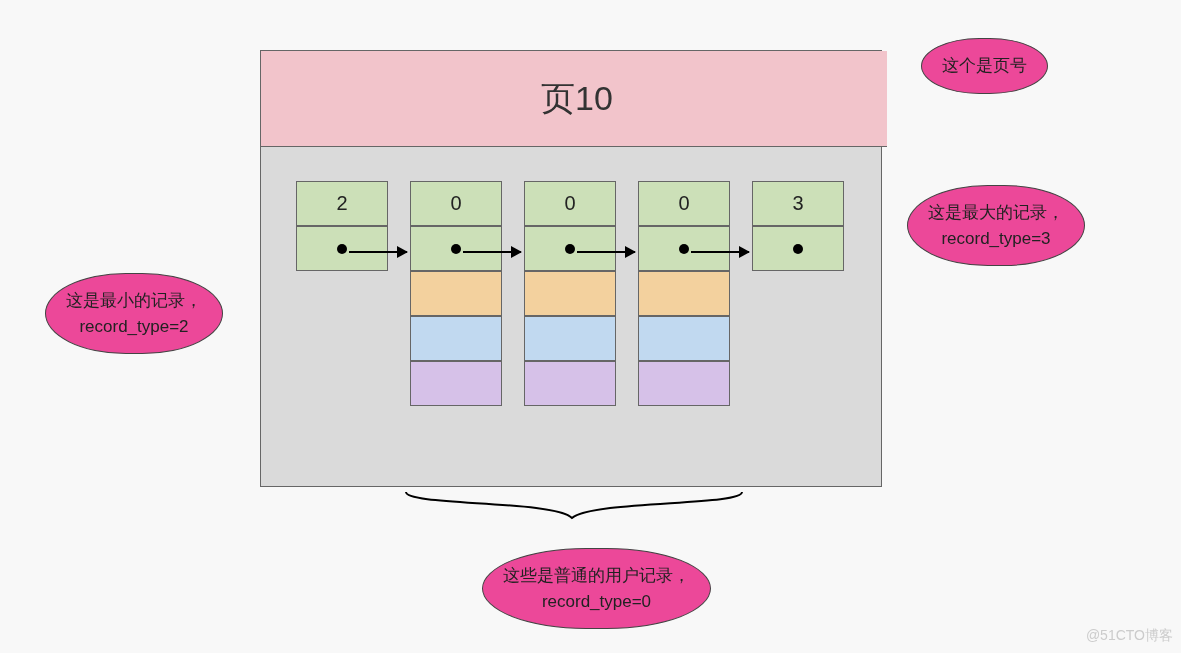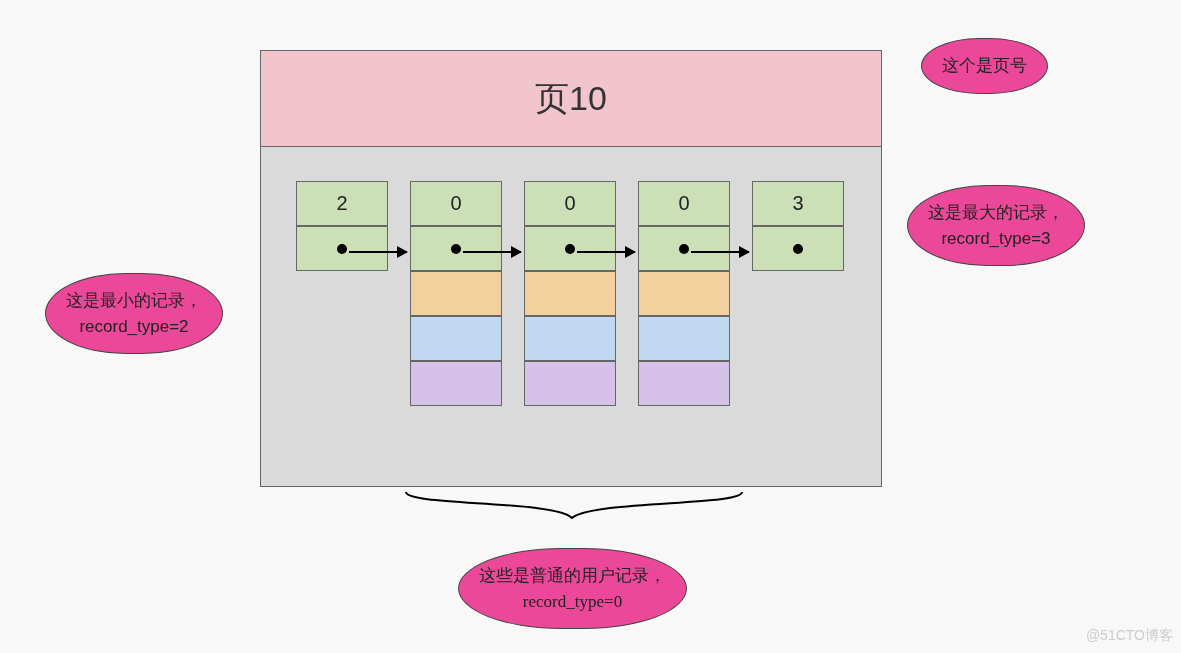--- a/index.html
+++ b/index.html
@@ -22,20 +22,21 @@
   .page-header {
     width: 100%;
     height: 95px;
     background: #f2c4cb;
     border-bottom: 1.5px solid #666;
     display: flex;
     align-items: center;
     justify-content: center;
     font-size: 34px;
     color: #333;
+    padding-left: 6px;
   }
   .records-row {
     position: absolute;
     top: 130px;
     left: 35px;
     display: flex;
     gap: 22px;
   }
   .record {
     width: 92px;
@@ -171,21 +172,21 @@
 </div>
 
 <div class="bubble" style="left:45px; top:273px; border-radius:50%/55%;">
   <span>这是最小的记录，<br>record_type=2</span>
 </div>
 
 <div class="bubble" style="left:907px; top:185px; border-radius:50%/55%;">
   <span>这是最大的记录，<br>record_type=3</span>
 </div>
 
-<div class="bubble" style="left:458px; top:548px; border-radius:50%/55%;font-family:Liberation Serif, serif;">
+<div class="bubble" style="left:482px; top:548px; border-radius:50%/55%;">
   <span>这些是普通的用户记录，<br>record_type=0</span>
 </div>
 
 <div class="brace">
   <svg viewBox="0 0 340 32" fill="none" stroke="#000" stroke-width="2">
     <path d="M2,2 C2,16 150,10 168,28 C190,10 338,16 338,2"></path>
   </svg>
 </div>
 
 <div class="watermark">

